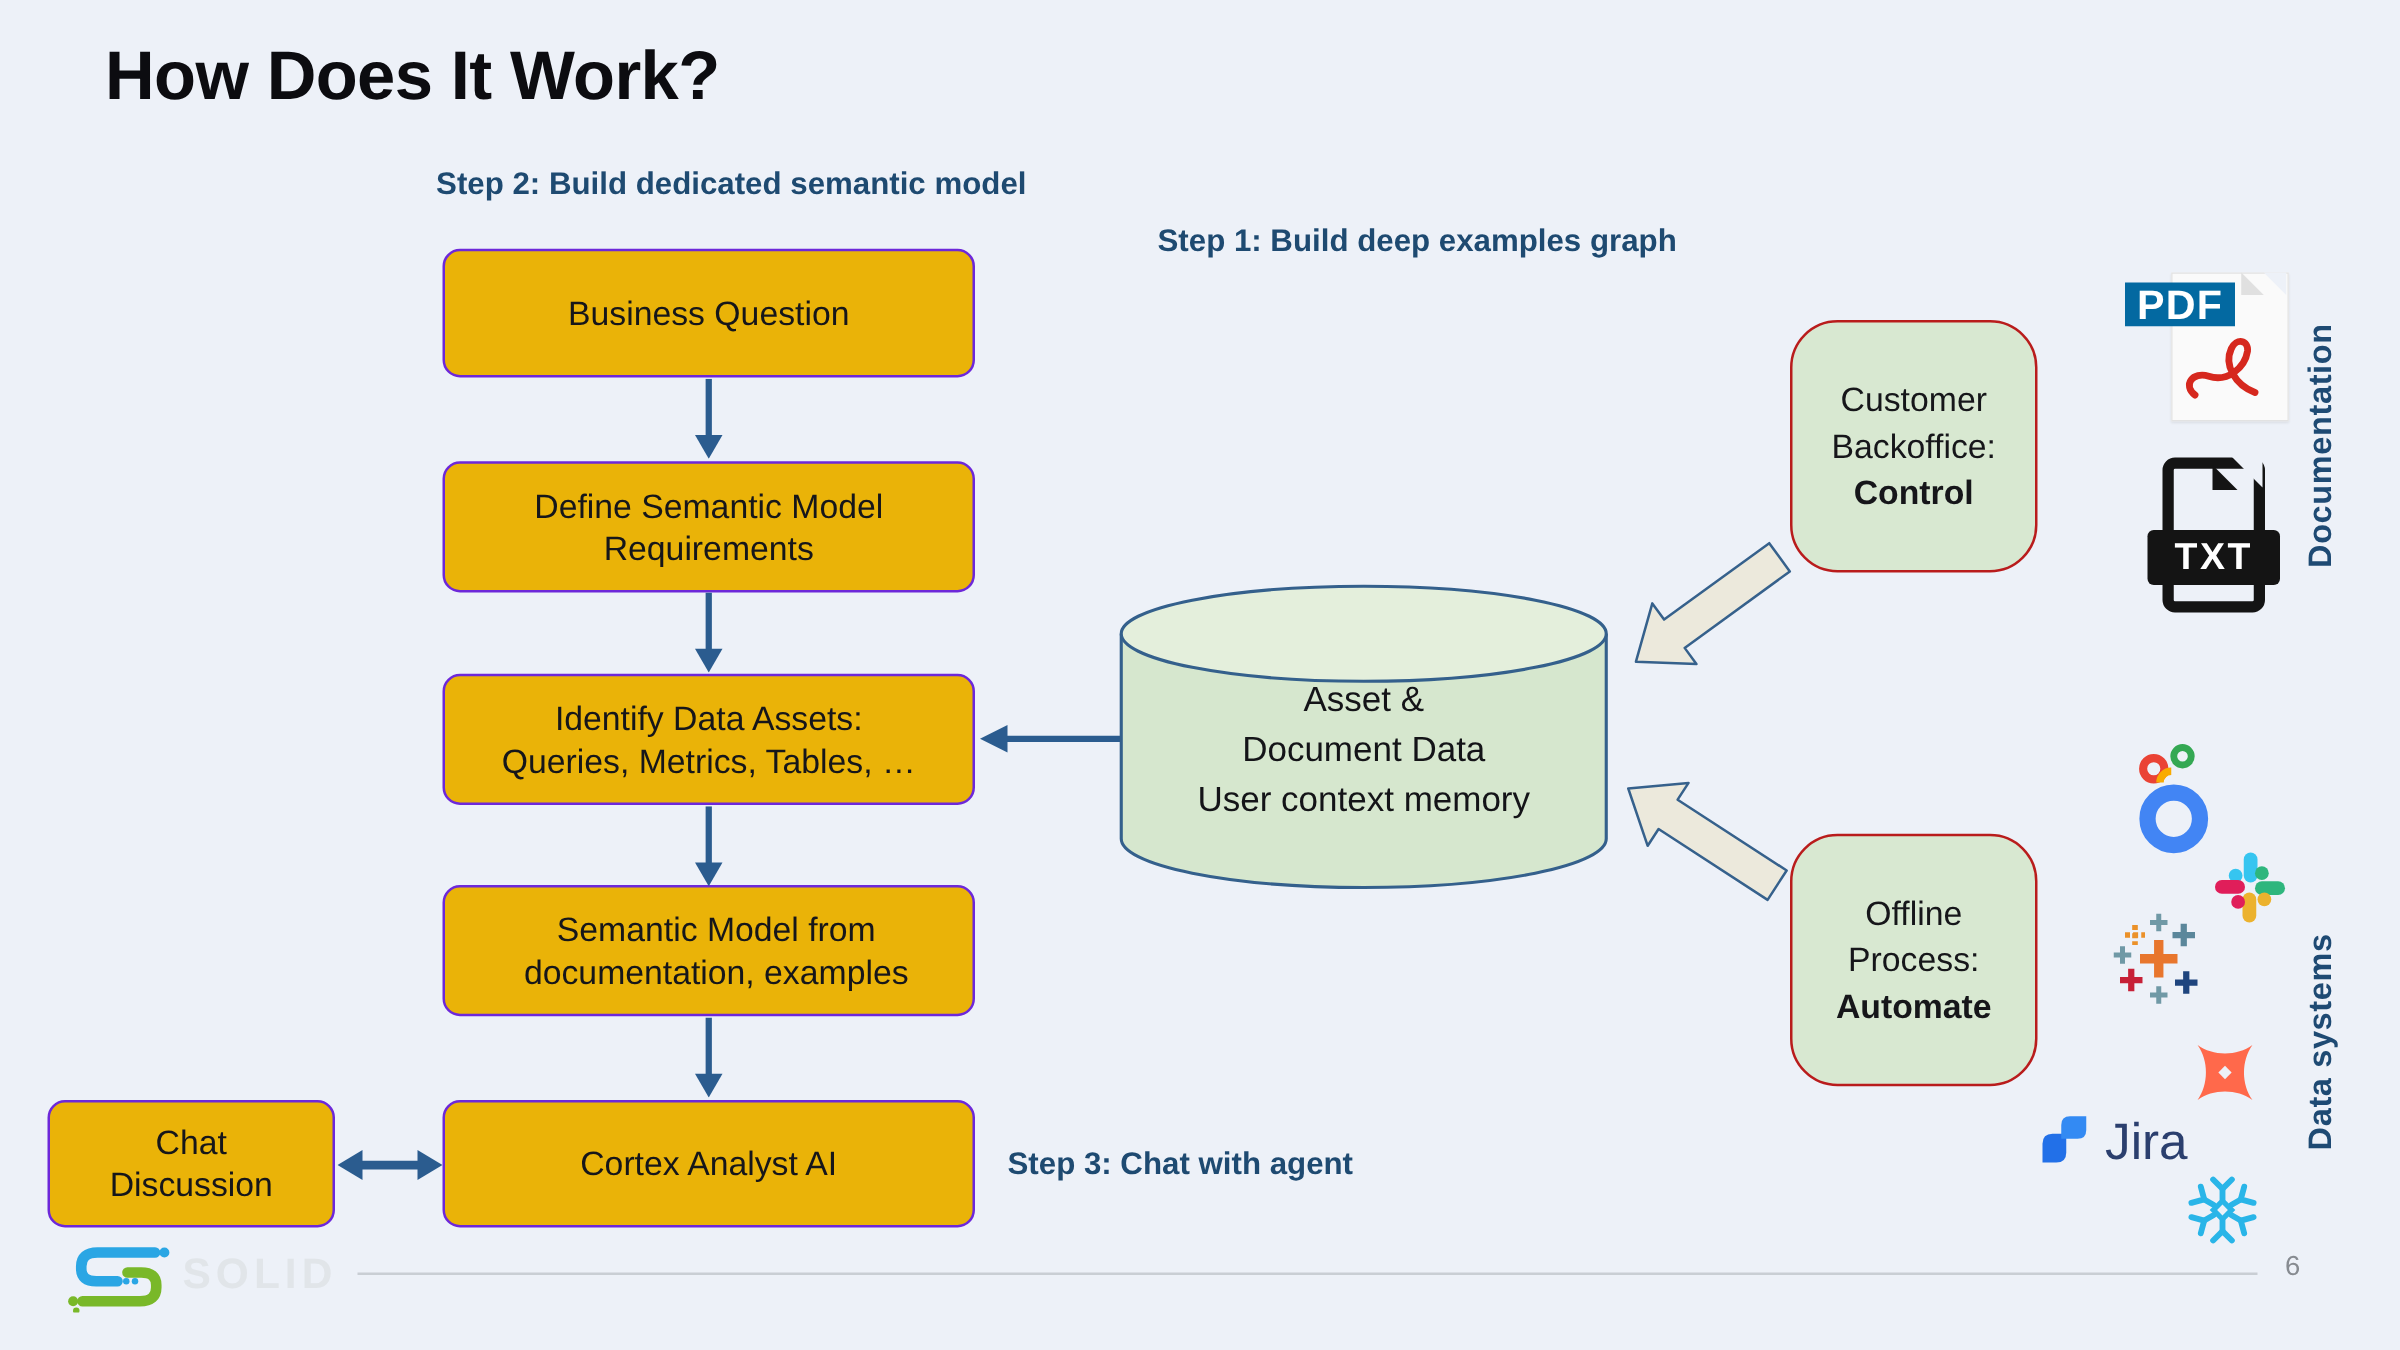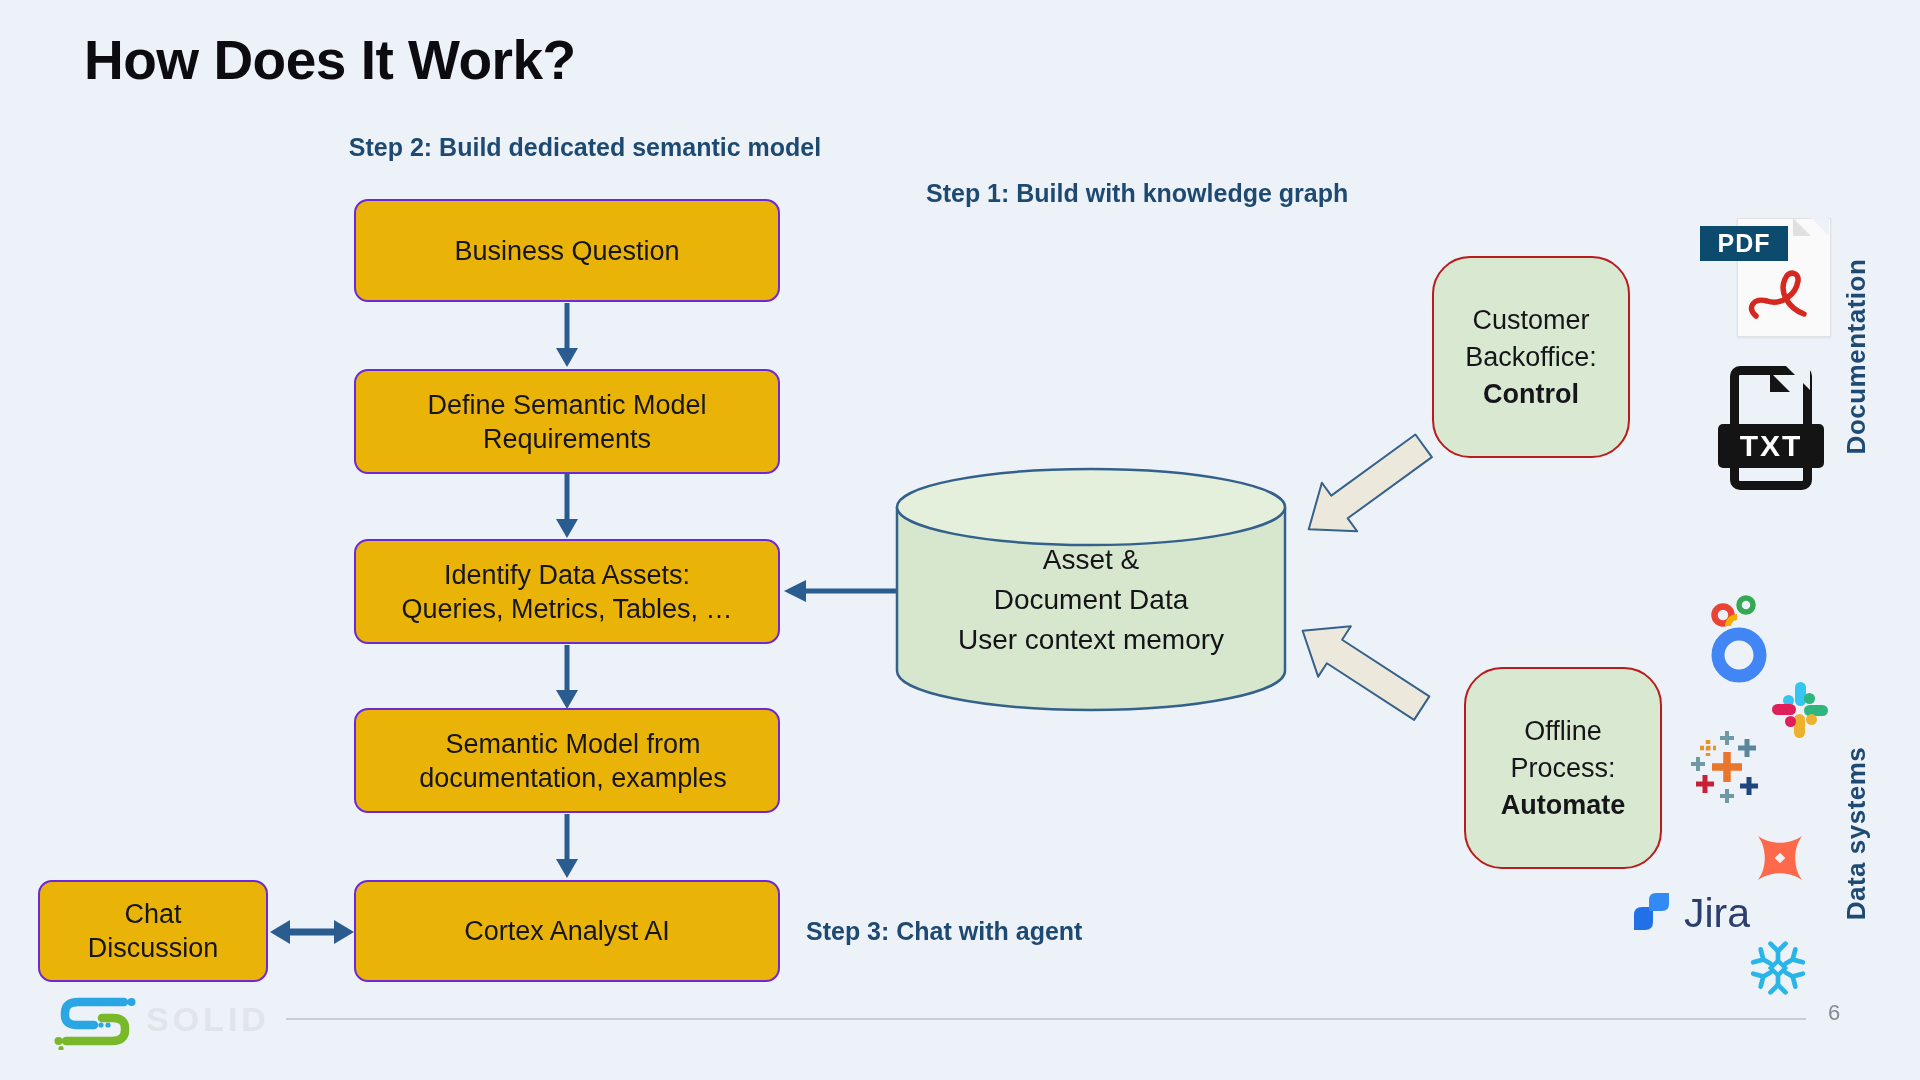--- a/index.html
+++ b/index.html
@@ -10,34 +10,34 @@
   .step-label{font-size:25px;font-weight:700;color:#1e4a71;}
   .fbox{background:#eab308;border:2px solid #6d28d9;border-radius:14px;display:flex;flex-direction:column;align-items:center;justify-content:center;font-size:27px;color:#16161a;line-height:34px;text-align:center;box-sizing:border-box;}
   .gbox{background:#d8e8d1;border:2px solid #b91c1c;border-radius:38px;display:flex;flex-direction:column;align-items:center;justify-content:center;font-size:27px;color:#16161a;line-height:37px;text-align:center;box-sizing:border-box;}
   .gbox .bold{font-weight:700;}
   .cyl-text{width:394px;text-align:center;font-size:28px;line-height:40px;color:#141418;}
   .vlabel{width:220px;text-align:center;transform:rotate(-90deg);font-size:26px;font-weight:700;color:#1e4a73;letter-spacing:0.5px;}
   .footer-line{background:#c9ced4;height:2px;}
   .page-num{font-size:22px;color:#878b91;}
   .wordmark{font-size:34px;font-weight:700;letter-spacing:4px;color:#e1e5e9;}
   .pdf-page{background:#fafafa;border:1px solid #e2e2e2;box-shadow:0 1px 2px rgba(0,0,0,0.08);}
-  .pdf-banner{background:#0c4a6e;color:#ffffff;font-weight:700;font-size:25px;display:flex;align-items:center;justify-content:center;letter-spacing:1px;}
+  .pdf-banner{background:#0369a1;color:#ffffff;font-weight:700;font-size:33px;display:flex;align-items:center;justify-content:center;letter-spacing:1px;}
   .txt-doc{border:9px solid #141414;border-radius:10px;box-sizing:border-box;}
   .txt-ribbon{background:#141414;border-radius:5px;color:#ffffff;font-weight:700;font-size:30px;display:flex;align-items:center;justify-content:center;letter-spacing:2px;}
   .jira-word{font-size:41px;font-weight:500;color:#2b3f6e;}
 </style>
 </head>
 <body>
 
 <div class="slide">
 
   <div class="abs title" style="left:84px;top:28px;">How Does It Work?</div>
 
   <div class="abs step-label" style="left:322px;top:133px;width:526px;text-align:center;">Step 2: Build dedicated semantic model</div>
-  <div class="abs step-label" style="left:926px;top:179px;">Step 1: Build with knowledge graph</div>
+  <div class="abs step-label" style="left:926px;top:179px;">Step 1: Build deep examples graph</div>
   <div class="abs step-label" style="left:806px;top:917px;">Step 3: Chat with agent</div>
 
   <div class="abs fbox" style="left:354px;top:199px;width:426px;height:103px;">
     <span>Business Question</span>
   </div>
   <div class="abs fbox" style="left:354px;top:369px;width:426px;height:105px;">
     <span>Define Semantic Model</span>
     <span>Requirements</span>
   </div>
   <div class="abs fbox" style="left:354px;top:539px;width:426px;height:105px;">
@@ -103,21 +103,21 @@
     <g transform="translate(75,60) rotate(33)">
       <polygon points="-72,0 -34,-30 -34,-14 70,-14 70,14 -34,14 -34,30" fill="#ece9dc" stroke="#36618c" stroke-width="2" stroke-linejoin="round"></polygon>
     </g>
   </svg>
 
   <div class="abs gbox" style="left:1432px;top:256px;width:198px;height:202px;">
     <span>Customer</span>
     <span>Backoffice:</span>
     <span class="bold">Control</span>
   </div>
-  <div class="abs gbox" style="left:1432px;top:667px;width:198px;height:202px;margin-left:32px;">
+  <div class="abs gbox" style="left:1432px;top:667px;width:198px;height:202px;">
     <span>Offline</span>
     <span>Process:</span>
     <span class="bold">Automate</span>
   </div>
 
   <div class="abs" style="left:1700px;top:214px;width:132px;height:126px;">
     <div class="abs pdf-page" style="left:37px;top:4px;width:92px;height:117px;"></div>
     <div class="abs" style="left:111px;top:4px;width:0;height:0;border-top:18px solid #edf1f8;border-left:18px solid transparent;"></div>
     <div class="abs" style="left:93px;top:4px;width:0;height:0;border-bottom:18px solid #e0e0e0;border-right:18px solid transparent;"></div>
     <div class="abs pdf-banner" style="left:0px;top:12px;width:88px;height:35px;">PDF</div>

